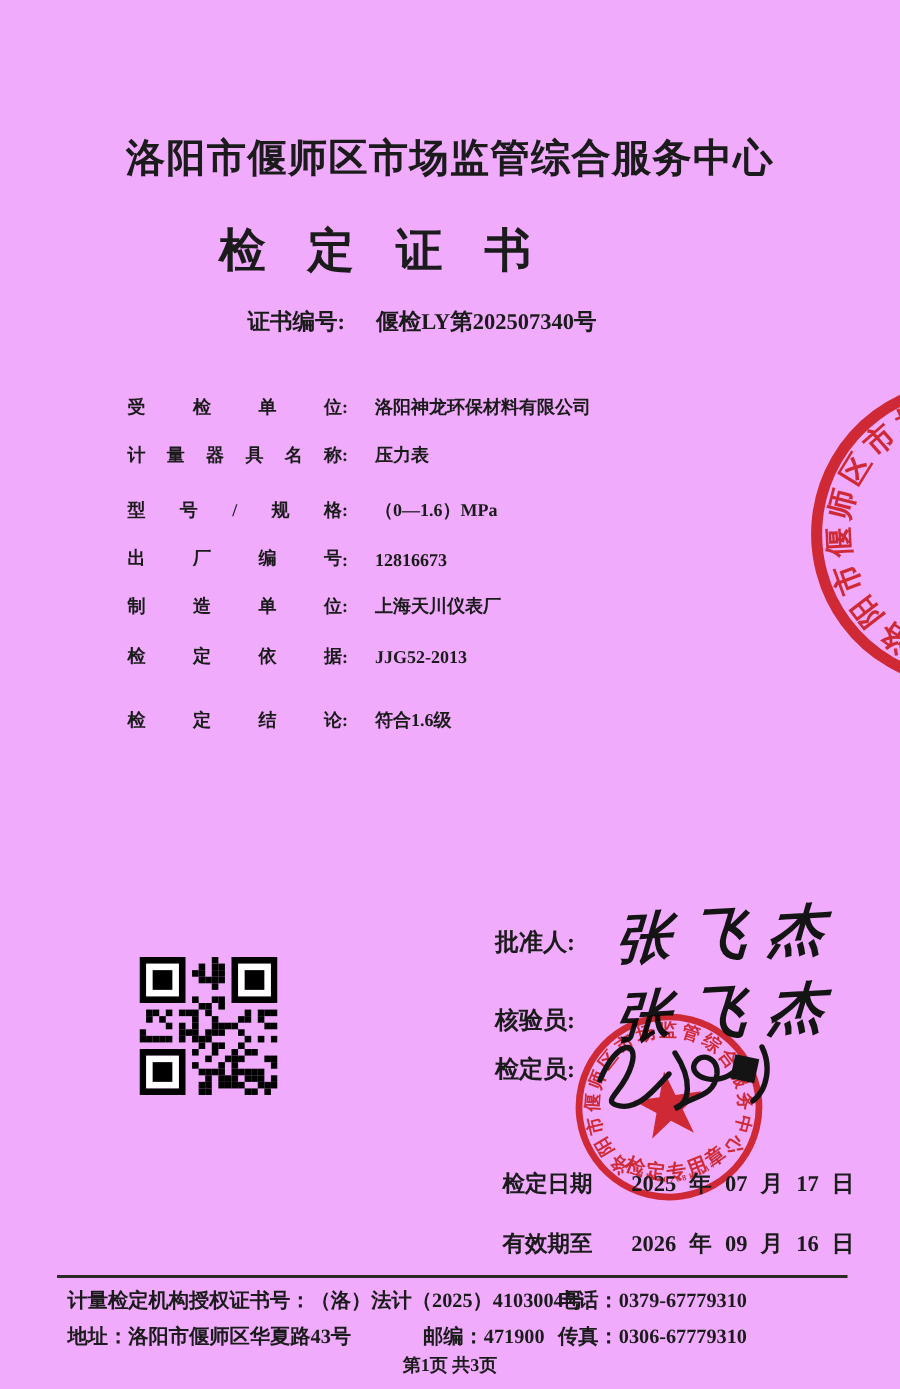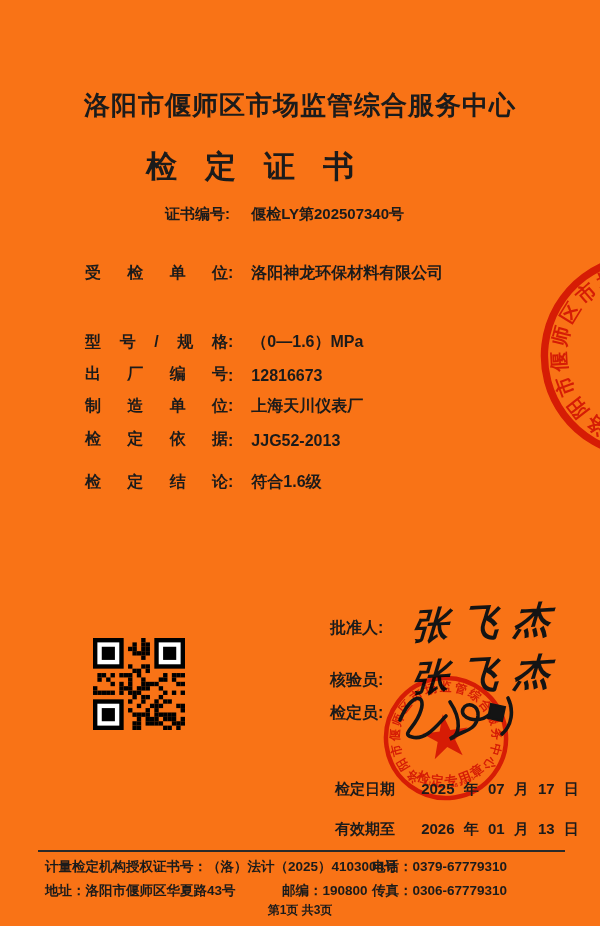--- a/index.html
+++ b/index.html
@@ -1,29 +1,29 @@
 <!DOCTYPE html>
 <html><head>
 <meta charset="utf-8">
 <style>
   html,body{margin:0;padding:0;background:#888;}
   .page{
-    position:relative;width:600px;height:926px;background:#f97316;
+    position:relative;width:600px;height:926px;background:#f0abfc;
     margin:0 auto;overflow:hidden;
-    font-family:Liberation Sans, sans-serif;
+    font-family:Liberation Serif, serif;
     color:#1b1b1b;
   }
   .org-title{position:absolute;top:88px;left:0;width:600px;text-align:center;
     font-size:26px;font-weight:700;letter-spacing:1px;}
   .doc-title{position:absolute;top:146px;left:0;width:500px;text-align:center;
     font-size:31px;font-weight:700;letter-spacing:28px;padding-left:28px;box-sizing:border-box;}
   .certno-row{position:absolute;top:205px;left:165px;font-size:15px;}
   .certno-row .lb{font-weight:700;margin-top:48px;}
   .certno-row .vl{font-weight:700;margin-left:17px;}
-  .frow{position:absolute;left:85px;font-size:16px;white-space:nowrap;}
+  .frow{position:absolute;left:85px;font-size:12px;white-space:nowrap;}
   .flabel{display:inline-block;width:143px;text-align:justify;text-align-last:justify;
     font-weight:700;vertical-align:bottom;}
   .fcolon{font-weight:700;}
   .fval{margin-left:18px;font-weight:600;}
   .srow{position:absolute;left:330px;font-size:16px;font-weight:700;white-space:nowrap;}
   .sig-hand{display:inline-block;margin-left:22px;font-size:37px;font-weight:600;
     font-style:italic;letter-spacing:14px;color:#141414;
     transform:rotate(-3deg) skewX(-6deg);transform-origin:left bottom;
     position:relative;top:6px;}
   .drow{position:absolute;left:335px;font-size:15px;font-weight:700;white-space:nowrap;}
@@ -49,20 +49,23 @@
   <div class="org-title">洛阳市偃师区市场监管综合服务中心</div>
   <div class="doc-title">检定证书</div>
 
   <div class="certno-row">
     <span class="lb">证书编号</span><span class="lb">:</span>
     <span class="vl">偃检LY第202507340号</span>
   </div>
 
   <div class="frow" style="top:263px">
     <span class="flabel">受检单位</span><span class="fcolon">:</span><span class="fval">洛阳神龙环保材料有限公司</span>
+  </div>
+  <div class="frow" style="top:295px">
+    <span class="flabel">计量器具名称</span><span class="fcolon">:</span><span class="fval">压力表</span>
   </div>
   <div class="frow" style="top:332px">
     <span class="flabel">型号/规格</span><span class="fcolon">:</span><span class="fval">（0—1.6）MPa</span>
   </div>
   <div class="frow" style="top:364px">
     <span class="flabel">出厂编号</span><span class="fcolon">:</span><span class="fval">12816673</span>
   </div>
   <div class="frow" style="top:396px">
     <span class="flabel">制造单位</span><span class="fcolon">:</span><span class="fval">上海天川仪表厂</span>
   </div>
@@ -234,37 +237,37 @@
       <path d="M118,14 C124,26 122,42 112,50"></path>
     </g>
   </svg>
 
   <div class="drow" style="top:780px">
     <span>检定日期</span>
     <span class="dval">2025 年 07 月 17 日</span>
   </div>
   <div class="drow" style="top:820px">
     <span>有效期至</span>
-    <span class="dval">2026 年 01 月 13 日</span>
+    <span class="dval">2026 年 09 月 16 日</span>
   </div>
 
   <svg class="seal seal-edge" viewBox="-70 -70 140 140">
     <circle cx="0" cy="0" r="60" fill="none" stroke="#d7281e" stroke-width="4.5"></circle>
     <polygon fill="#d7281e" points="0,-24 5.4,-7.4 22.8,-7.4 8.8,2.8 14.1,19.4 0,9.2 -14.1,19.4 -8.8,2.8 -22.8,-7.4 -5.4,-7.4"></polygon>
     <defs>
       <path id="arcB1" d="M -33,33 A 47,47 0 1 1 33,33" fill="none"></path>
       <path id="arcB2" d="M -36,36 A 62,62 0 0 0 36,36" fill="none"></path>
       <path id="arcB3" d="M -44,24 A 50.2,50.2 0 0 0 44,24" fill="none"></path>
     </defs>
     <text class="seal-ring-text"><textPath href="#arcB1" startOffset="50%" text-anchor="middle">洛阳市偃师区市场监管综合服务中心</textPath></text>
     <text class="seal-bottom-text"><textPath href="#arcB2" startOffset="50%" text-anchor="middle">检定专用章</textPath></text>
     <text class="seal-serial"><textPath href="#arcB3" startOffset="50%" text-anchor="middle">4103070810117</textPath></text>
   </svg>
 
   <div class="divider"></div>
   <div class="foot" style="top:858px;left:45px">计量检定机构授权证书号：（洛）法计（2025）4103004号</div>
   <div class="foot" style="top:858px;left:372px">电话：0379-67779310</div>
   <div class="foot" style="top:882px;left:45px">地址：洛阳市偃师区华夏路43号</div>
-  <div class="foot" style="top:882px;left:282px">邮编：190800</div>
+  <div class="foot" style="top:882px;left:282px">邮编：471900</div>
   <div class="foot" style="top:882px;left:372px">传真：0306-67779310</div>
   <div class="pageinfo">第1页 共3页</div>
 
 </div>
 
 </body></html>

